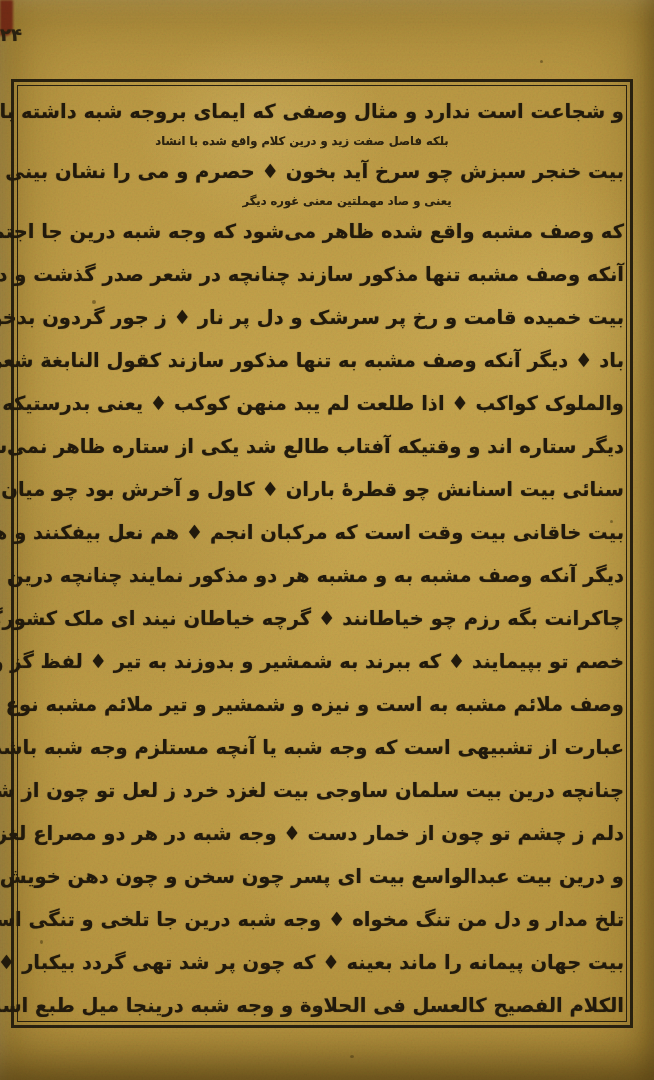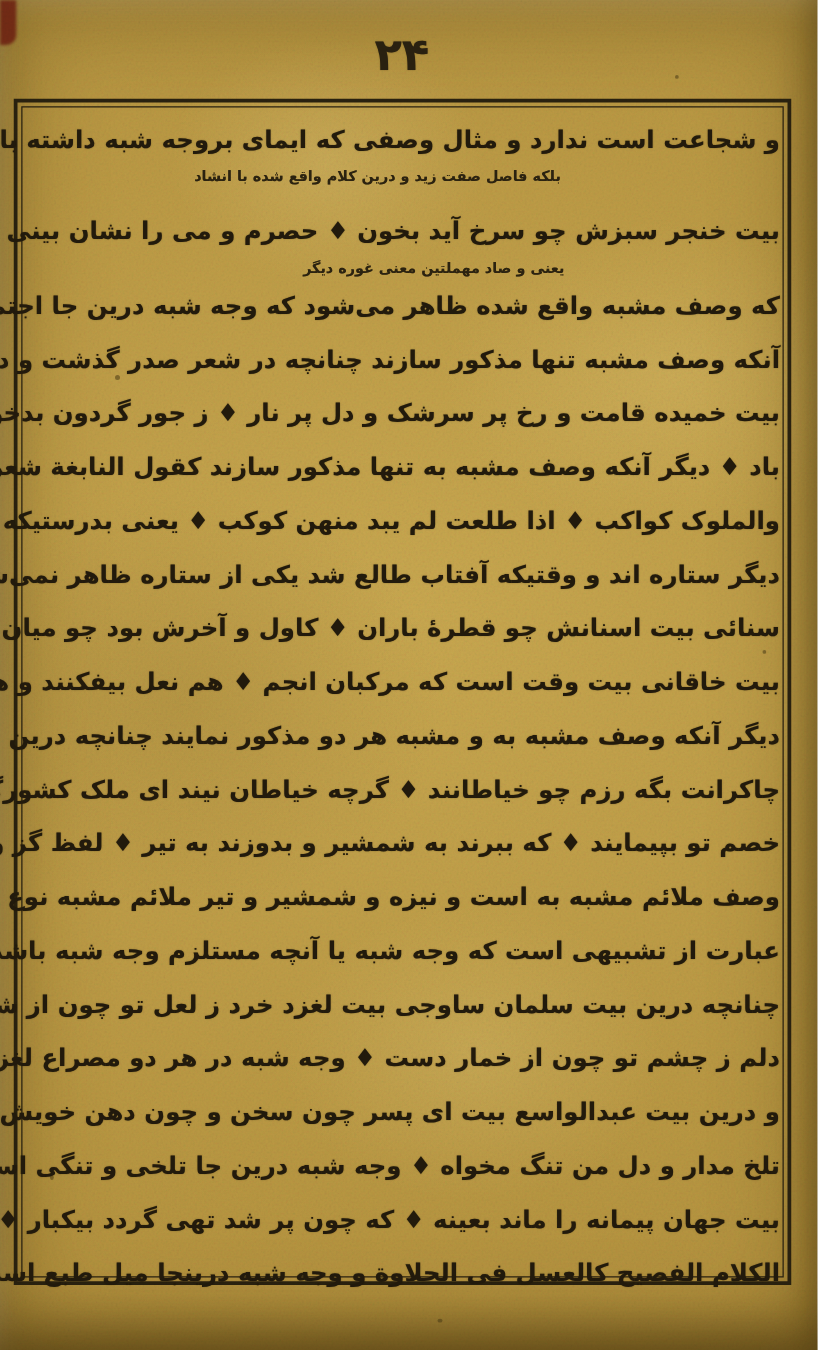--- a/index.html
+++ b/index.html
@@ -21,25 +21,23 @@
       inset 14px 0 18px -12px rgba(236,216,156,.40),
       inset -16px 0 26px -14px rgba(72,52,10,.40);
   }
   .corner-mark{
     position:absolute;left:0;top:0;width:13px;height:36px;
     background:#6d1e10;opacity:.85;filter:blur(1.2px);
     border-bottom-right-radius:8px;
   }
   .page-number{
     position:absolute;top:24px;left:0;right:40px;
-    text-align:center;
-    font-size:36px;font-weight:bold;color:#2a2110;
+    font-size:18px;font-weight:bold;color:#2a2110;
     letter-spacing:6px;
     text-shadow:0 0 1px rgba(40,30,10,.6);
-    margin-left:29px;
   }
   .frame{
     position:absolute;left:11px;top:79px;width:622px;height:949px;
     border:3px solid #29210f;
     outline:1px solid #29210f;
     outline-offset:-7px;
     box-sizing:border-box;
     overflow:visible;
   }
   .text-block{
@@ -58,21 +56,21 @@
     overflow:visible;
     text-shadow:0 0 1px rgba(35,26,8,.55);
   }
   .gloss{
     font-size:11.5px;
     line-height:17px;
     height:17px;
     font-weight:bold;
     color:#2c2310;
     text-align:center;
-    margin:0 130px 13px 110px;
+    margin:0 130px 0 110px;
     text-shadow:0 0 .5px rgba(35,26,8,.5);
   }
   .speck{position:absolute;border-radius:50%;background:#4a3a14;opacity:.55;}
   .grain{position:absolute;inset:0;mix-blend-mode:multiply;opacity:.16;pointer-events:none;}
 </style>
 </head>
 <body>
 
 <div class="page">
 

